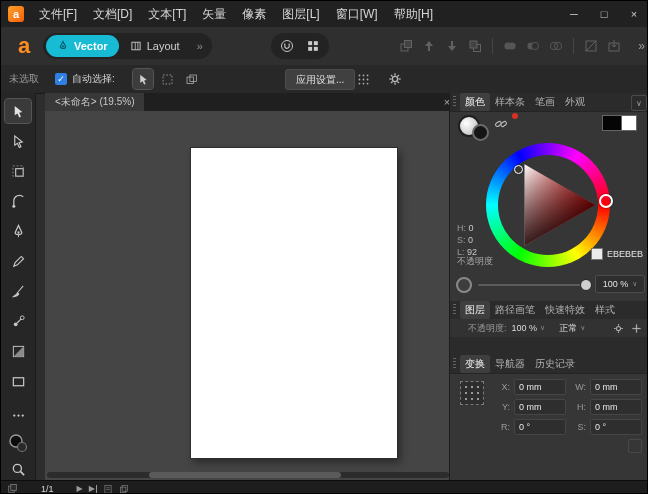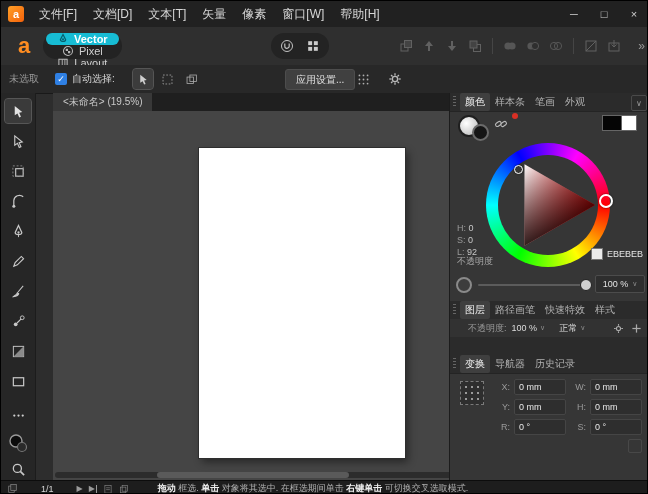--- a/index.html
+++ b/index.html
@@ -16,21 +16,21 @@
   #menubar{left:30px;top:0;height:26px;display:flex;align-items:center;}
   .menu-item{padding:0 8px;font-size:12px;color:#d6d6d6;line-height:26px;cursor:default;}
   #win-controls{right:0;top:0;height:26px;display:flex;}
   .win-btn{width:30px;height:26px;display:flex;align-items:center;justify-content:center;font-size:11px;color:#cfcfcf;}
 
   
   #personabar{left:0;top:26px;width:648px;height:38px;background:#2f2f2f;border-bottom:1px solid #1d1d1d;}
   #persona-logo{left:9px;top:5px;width:28px;height:28px;color:#ff8d21;font-size:22px;font-weight:bold;
                 display:flex;align-items:center;justify-content:center;}
   .pill{position:absolute;top:6px;height:26px;background:#232323;border-radius:13px;display:flex;align-items:center;padding:0 3px;}
-  #persona-group{left:42px;flex-direction:column;}
+  #persona-group{left:42px;}
   .persona-btn{height:22px;border-radius:11px;display:flex;align-items:center;gap:5px;padding:0 11px;font-size:11px;color:#cfcfcf;}
   .persona-btn.active{background:#17bcd4;color:#ffffff;font-weight:bold;}
   .chev-more{color:#8f8f8f;font-size:11px;padding:0 6px;}
   #quick-group{left:270px;}
   .quick-btn{width:26px;height:22px;display:flex;align-items:center;justify-content:center;border-radius:11px;}
   #arrange-icons{right:26px;top:6px;height:26px;display:flex;align-items:center;gap:5px;}
   .dimicon{width:18px;height:18px;display:flex;align-items:center;justify-content:center;opacity:.55;}
   .vsep{width:1px;height:16px;background:#454545;margin:0 3px;}
   #toolbar-overflow{right:4px;top:6px;height:26px;display:flex;align-items:center;color:#9a9a9a;font-size:12px;}
 
@@ -46,21 +46,21 @@
   .ctx-btn{position:absolute;top:4px;height:19px;background:#404040;border:1px solid #4d4d4d;border-radius:3px;
            font-size:10px;color:#e0e0e0;display:flex;align-items:center;padding:0 10px;}
   .ctx-icon-btn{position:absolute;top:4px;width:20px;height:20px;display:flex;align-items:center;justify-content:center;border-radius:3px;}
 
   
   #toolbar-left{left:0;top:92px;width:34px;height:387px;background:#262626;border-right:1px solid #1c1c1c;}
   .tool{position:absolute;left:4px;width:26px;height:24px;display:flex;align-items:center;justify-content:center;border-radius:3px;}
   .tool.selected{background:#3a3a3a;outline:1px solid #565656;}
 
   
-  #canvas-area{left:52px;top:92px;width:414px;height:387px;background:#454545;overflow:hidden;}
+  #canvas-area{left:44px;top:92px;width:414px;height:387px;background:#454545;overflow:hidden;}
   #doc-tabbar{position:absolute;left:0;top:0;width:414px;height:18px;background:#1f1f1f;}
   #doc-tab{position:absolute;left:0;top:0;height:18px;background:#383838;color:#c9c9c9;font-size:10px;
            display:flex;align-items:center;padding:0 10px;}
   #doc-close{position:absolute;right:4px;top:0;width:16px;height:18px;display:flex;align-items:center;justify-content:center;color:#aaa;font-size:11px;}
   #page{position:absolute;left:146px;top:55px;width:206px;height:310px;background:#ffffff;
         box-shadow:0 0 0 1px #2e2e2e,3px 4px 8px rgba(0,0,0,.45);}
   #vscroll-track{position:absolute;right:1px;top:18px;width:6px;height:356px;background:#2c2c2c;border-radius:3px;}
   #vscroll-thumb{position:absolute;left:0;top:88px;width:6px;height:70px;background:#5a5a5a;border-radius:3px;}
   #hscroll-track{position:absolute;left:2px;bottom:2px;width:402px;height:6px;background:#2c2c2c;border-radius:3px;}
   #hscroll-thumb{position:absolute;left:102px;top:0;width:192px;height:6px;background:#5a5a5a;border-radius:3px;}
@@ -129,20 +129,21 @@
 <div id="app">
 
   <div id="titlebar" class="abs">
     <div id="app-icon" class="abs">a</div>
     <div id="menubar" class="abs">
       <span class="menu-item">文件[F]</span>
       <span class="menu-item">文档[D]</span>
       <span class="menu-item">文本[T]</span>
       <span class="menu-item">矢量</span>
       <span class="menu-item">像素</span>
+      <span class="menu-item">图层[L]</span>
       <span class="menu-item">窗口[W]</span>
       <span class="menu-item">帮助[H]</span>
     </div>
     <div id="win-controls" class="abs">
       <div class="win-btn">─</div>
       <div class="win-btn">□</div>
       <div class="win-btn">×</div>
     </div>
   </div>
 
@@ -151,30 +152,20 @@
 
     <div id="persona-group" class="pill">
       <div class="persona-btn active">
         <span>
           <svg width="12" height="12" viewBox="0 0 16 16">
               <path d="M8 2 L11.5 9 C11.5 12 4.5 12 4.5 9 Z" fill="none" stroke="#055e6e" stroke-width="1.6"></path>
               <circle cx="8" cy="8.4" r="1.3" fill="#055e6e"></circle>
             </svg>
         </span>
         <span>Vector</span>
-      </div>
-      <div class="persona-btn">
-        <span>
-          <svg width="12" height="12" viewBox="0 0 16 16">
-              <circle cx="8" cy="8" r="6" fill="none" stroke="#b8b8b8" stroke-width="1.4"></circle>
-              <rect x="5" y="5" width="3" height="3" fill="#b8b8b8"></rect>
-              <rect x="8" y="8" width="3" height="3" fill="#b8b8b8"></rect>
-            </svg>
-        </span>
-        <span>Pixel</span>
       </div>
       <div class="persona-btn">
         <span>
           <svg width="12" height="12" viewBox="0 0 16 16">
               <rect x="2.5" y="3" width="11" height="10" fill="none" stroke="#b8b8b8" stroke-width="1.4"></rect>
               <line x1="7" y1="3" x2="7" y2="13" stroke="#b8b8b8" stroke-width="1.2"></line>
               <line x1="10.5" y1="3" x2="10.5" y2="13" stroke="#b8b8b8" stroke-width="1.2"></line>
             </svg>
         </span>
         <span>Layout</span>
@@ -567,18 +558,15 @@
           <line x1="5" y1="6" x2="11" y2="6" stroke="#8a8a8a"></line>
           <line x1="5" y1="9" x2="11" y2="9" stroke="#8a8a8a"></line>
         </svg>
     </span>
     <span class="st-icon">
       <svg width="10" height="10" viewBox="0 0 16 16">
           <rect x="2.5" y="5" width="8.5" height="9" fill="none" stroke="#8a8a8a"></rect>
           <rect x="5" y="2.5" width="8.5" height="9" fill="none" stroke="#8a8a8a"></rect>
         </svg>
     </span>
-    <span id="hint">
-      <span class="b">拖动</span><span> 框选. </span><span class="b">单击</span><span> 对象将其选中. 在框选期间单击 </span><span class="b">右键单击</span><span> 可切换交叉选取模式.</span>
-    </span>
   </div>
 
 </div>
 
 </body></html>

